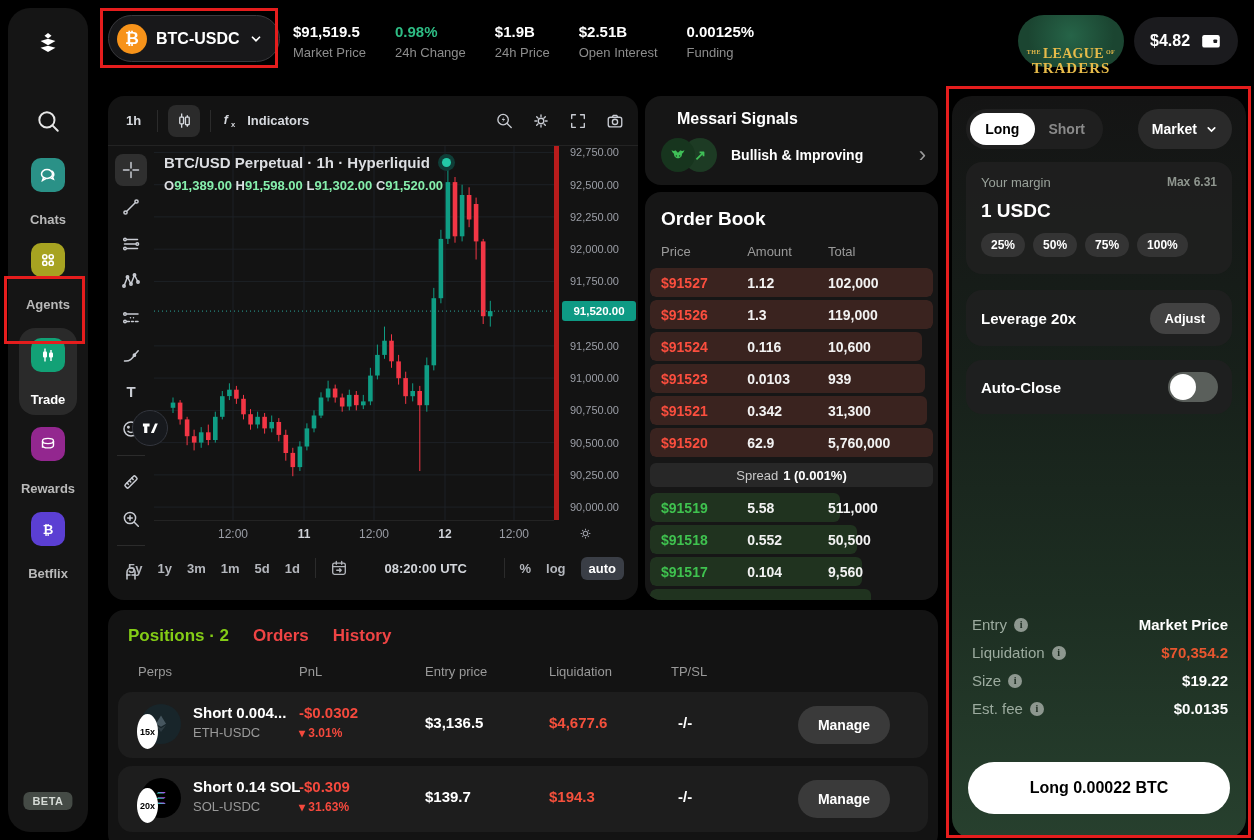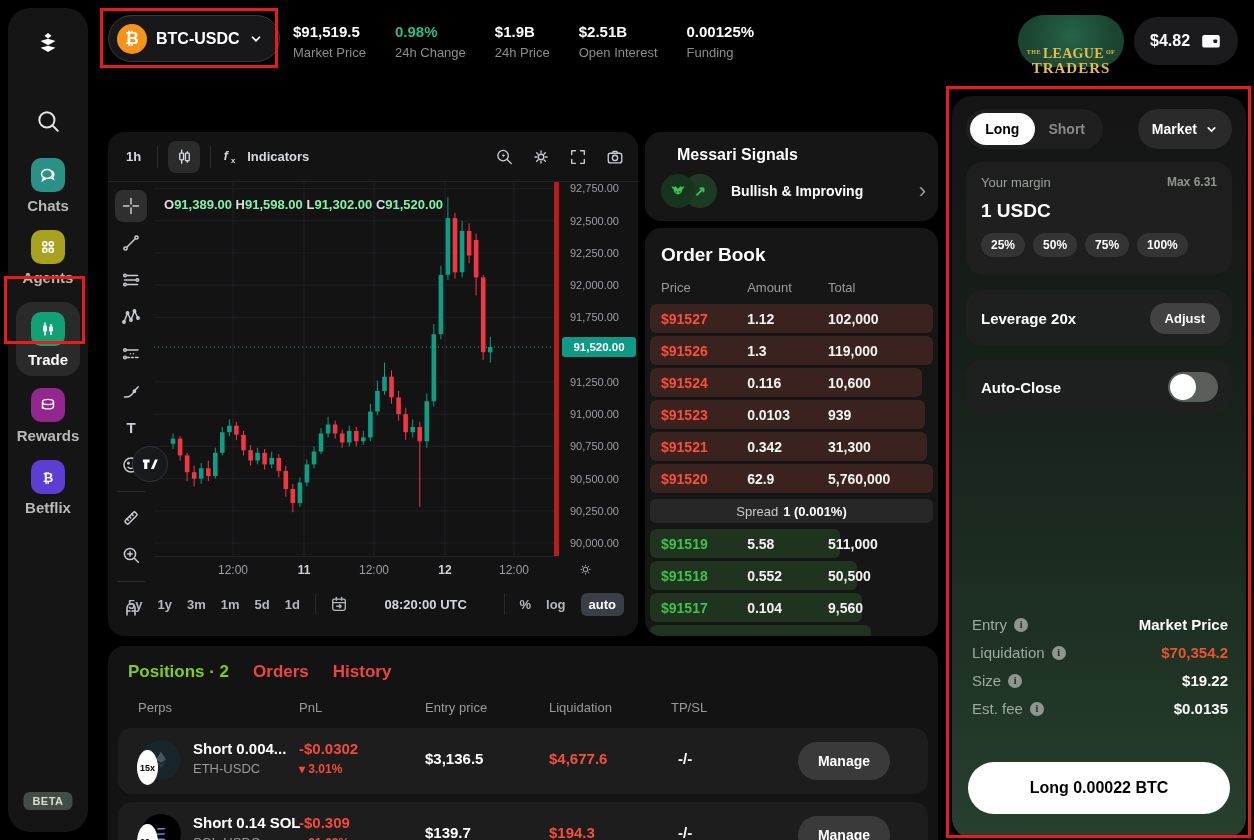--- a/index.html
+++ b/index.html
@@ -8,21 +8,21 @@
   body { position:relative; }
 
   
   #sidebar { position:absolute; left:8px; top:8px; width:80px; height:824px;
     background:#151515; border-radius:22px; }
   .side-logo { position:absolute; left:0; right:0; top:22px; display:flex; justify-content:center; }
   .side-search { position:absolute; left:0; right:0; top:100px; display:flex; justify-content:center; cursor:pointer; }
   #side-items { position:absolute; left:0; right:0; top:150px; display:flex; flex-direction:column; align-items:center; }
   .side-item { display:flex; flex-direction:column; align-items:center; gap:5px; margin-bottom:16px; cursor:pointer; }
   .side-tile { width:34px; height:34px; border-radius:10px; display:flex; align-items:center; justify-content:center; }
-  .side-label { font-size:15px; color:#b9b9b9; font-weight:600; }
+  .side-label { font-size:13px; color:#b9b9b9; font-weight:600;margin-top:15px; }
   .side-item.active { background:#2a2a2a; border-radius:16px; padding:10px 12px 8px; margin-bottom:12px; }
   .side-item.active .side-label { color:#fff; font-weight:700; }
   .beta-badge { position:absolute; left:50%; transform:translateX(-50%); bottom:22px;
     background:#454b46; color:#d6dbd6; font-size:11px; font-weight:700; letter-spacing:.5px;
     padding:3px 9px; border-radius:6px; }
 
   
   #market-selector { position:absolute; left:108px; top:15px; height:47px; padding:0 16px 0 8px;
     display:flex; align-items:center; gap:9px; background:#18181a; border:1px solid #3a3a3e;
     border-radius:26px; cursor:pointer; }
@@ -39,21 +39,21 @@
     font-family:"Liberation Serif",serif; color:#e6bb4a; line-height:1; cursor:pointer; }
   #league-pill .l1 { display:flex; align-items:flex-start; gap:2px; font-weight:700;margin-top:40px; }
   #league-pill .tiny { font-size:6px; margin-top:2px; letter-spacing:.5px; }
   #league-pill .big { font-size:14px; letter-spacing:.3px; }
   #league-pill .l2 { font-size:15px; font-weight:700; letter-spacing:1px; }
   #balance-pill { position:absolute; left:1134px; top:17px; height:48px; padding:0 16px;
     background:#1b1b1e; border-radius:24px; display:flex; align-items:center; gap:10px; cursor:pointer; }
   #balance-pill .bal { font-size:16px; font-weight:700; }
 
   
-  .card { position:absolute; background:#151515; border-radius:16px;margin-top:36px; }
+  .card { position:absolute; background:#151515; border-radius:16px; }
 
   
   #chart-card { left:108px; top:96px; width:530px; height:504px; background:#131313; overflow:hidden; }
   #chart-toolbar { position:absolute; left:0; top:0; right:0; height:50px; border-bottom:1px solid #232323;
     display:flex; align-items:center; padding:0 14px 0 12px; gap:10px; }
   .tb-sep { width:1px; height:22px; background:#2b2b2b; }
   .tb-int { font-size:13px; font-weight:700; color:#d6d9de; padding:0 6px; cursor:pointer; }
   .tb-candle-btn { width:32px; height:32px; background:#2b2b2b; border-radius:8px;
     display:flex; align-items:center; justify-content:center; cursor:pointer; }
   .tb-ind { display:flex; align-items:center; gap:7px; font-size:13px; font-weight:700; color:#d6d9de; cursor:pointer; }
@@ -544,20 +544,26 @@
         <rect x="319.8" y="58.0" width="4.6" height="37.4" fill="#f23645"></rect>
         <line x1="329.2" x2="329.2" y1="92.9" y2="178.0" stroke="#f23645"></line>
         <rect x="326.9" y="95.4" width="4.6" height="74.8" fill="#f23645"></rect>
         <line x1="336.3" x2="336.3" y1="154.8" y2="180.6" stroke="#0f9d84"></line>
         <rect x="333.9" y="165.1" width="4.6" height="5.2" fill="#0f9d84"></rect>
         <line x1="0" x2="400" y1="165.1" y2="165.1" stroke="#2aa79b" stroke-dasharray="1,3"></line>
       </svg>
   </div>
 
   <div id="legend">
+    <div id="legend-title">
+      <span>BTC/USD Perpetual · 1h · Hyperliquid</span>
+      <span class="status-dot-outer">
+          <span class="status-dot"></span>
+        </span>
+    </div>
     <div id="legend-ohlc">
       <b>O</b><span class="num">91,389.00</span>
       <b>H</b><span class="num">91,598.00</span>
       <b>L</b><span class="num">91,302.00</span>
       <b>C</b><span class="num">91,520.00</span>
     </div>
   </div>
 
   <div id="price-axis">
       <span class="ytick" style="top: 0px;">92,750.00</span>

